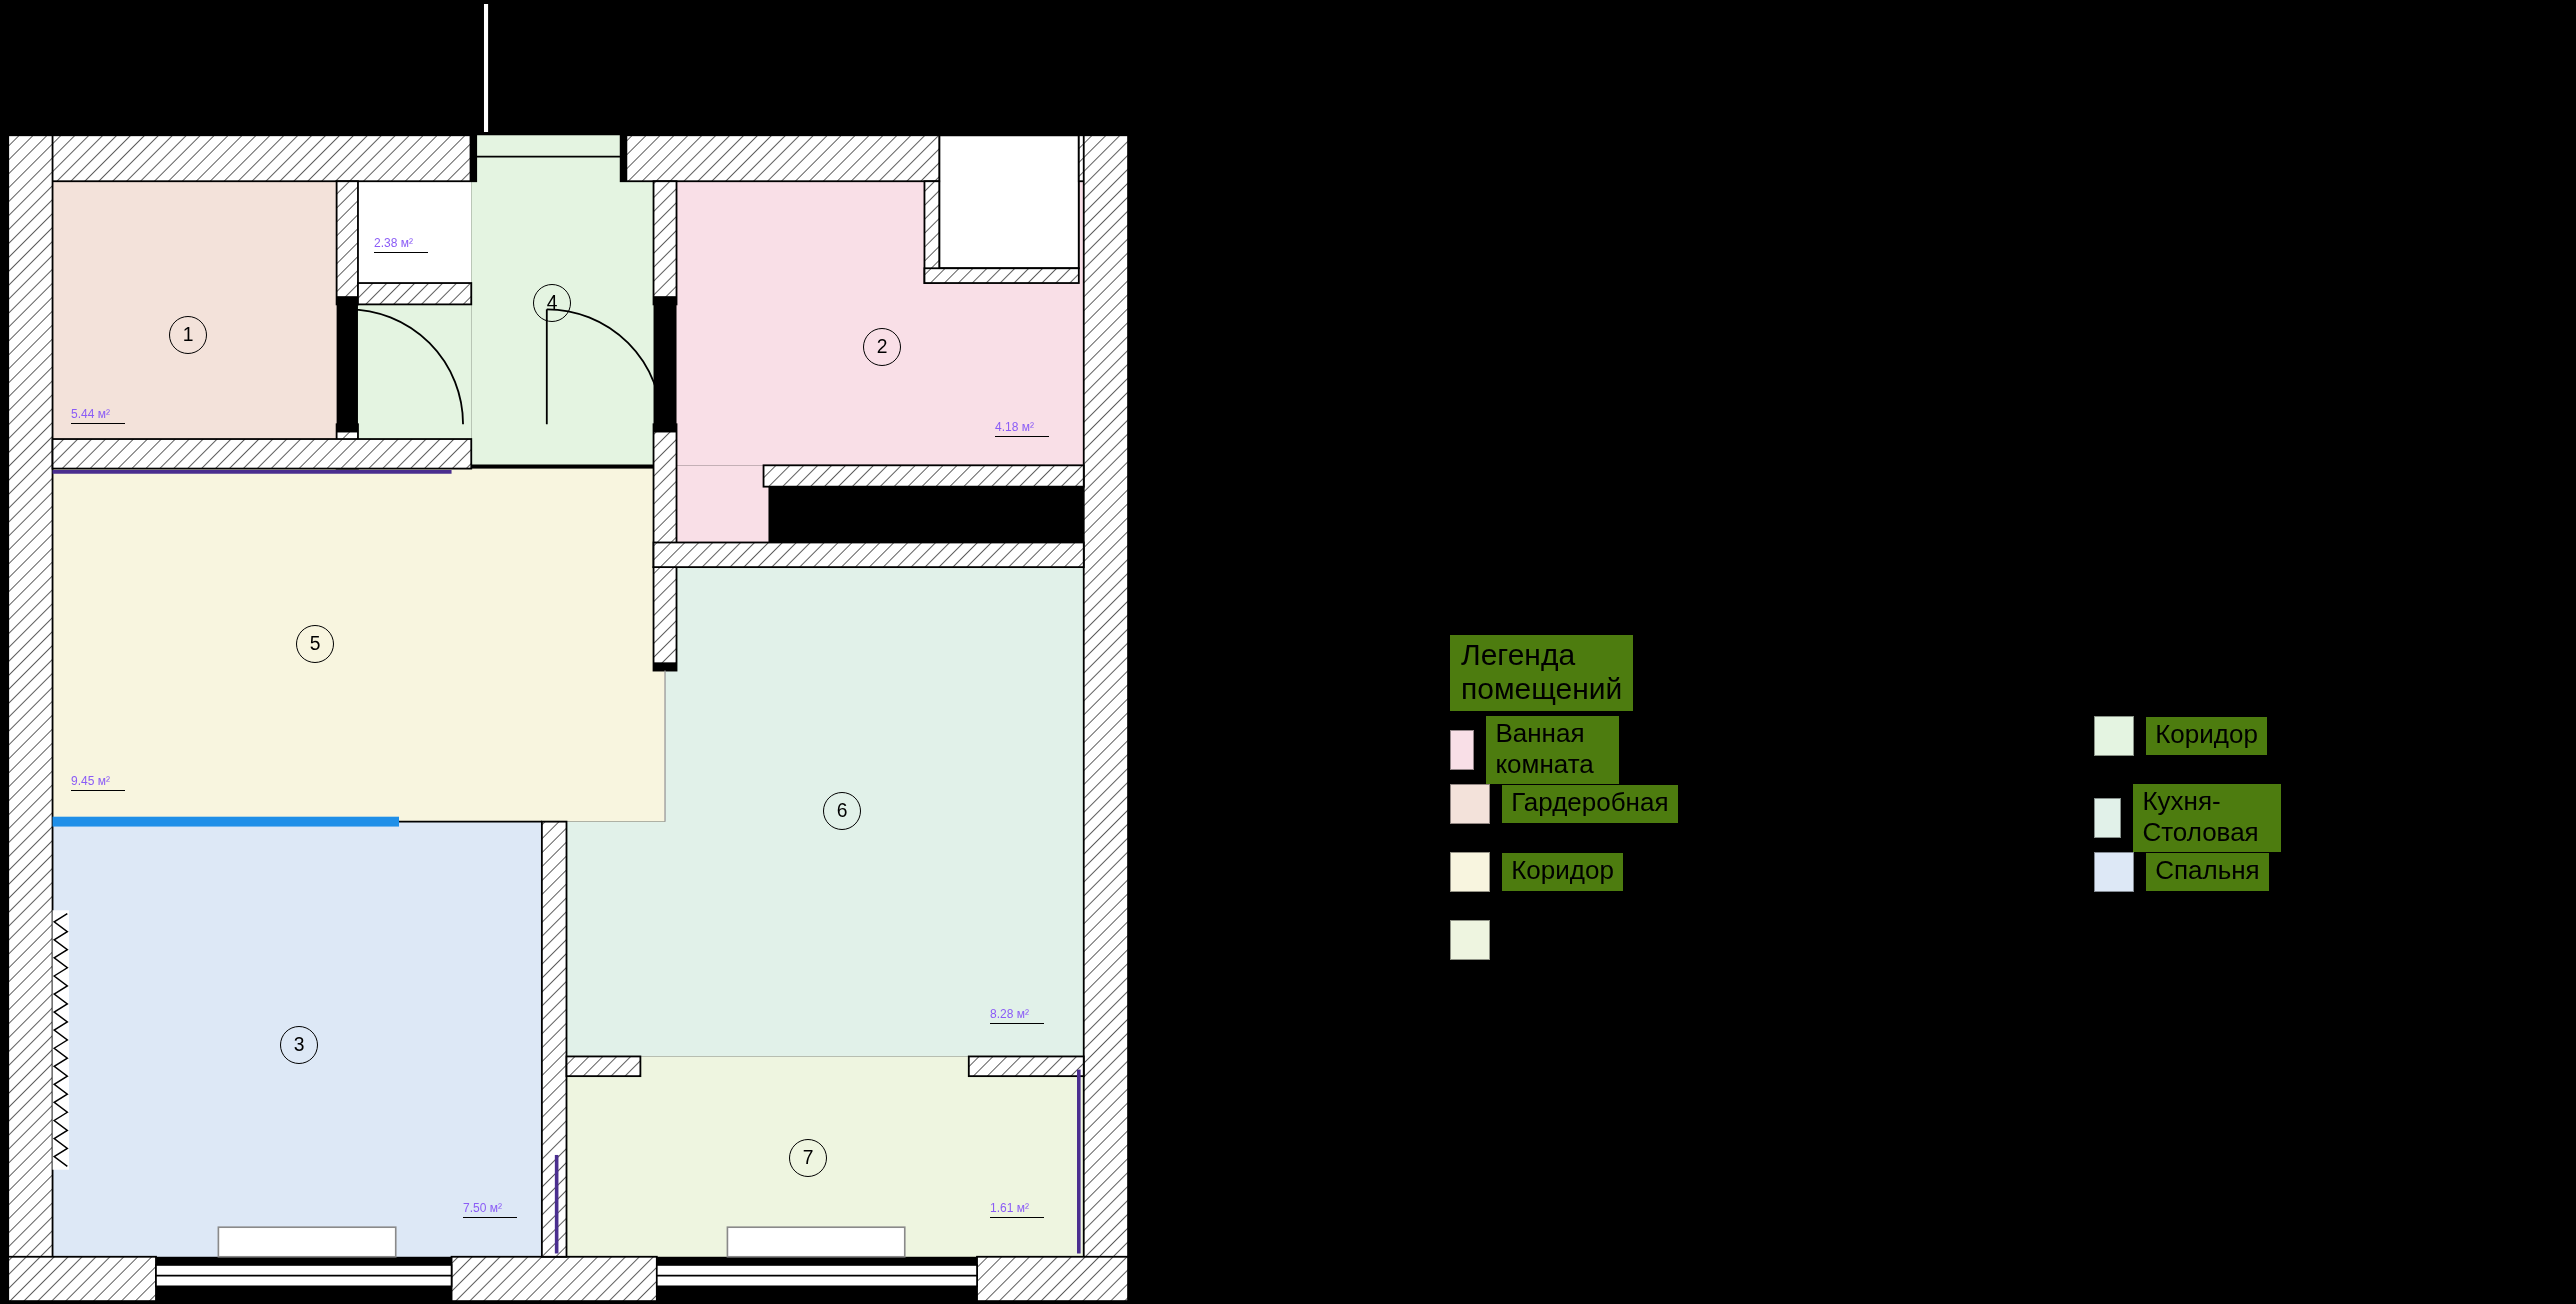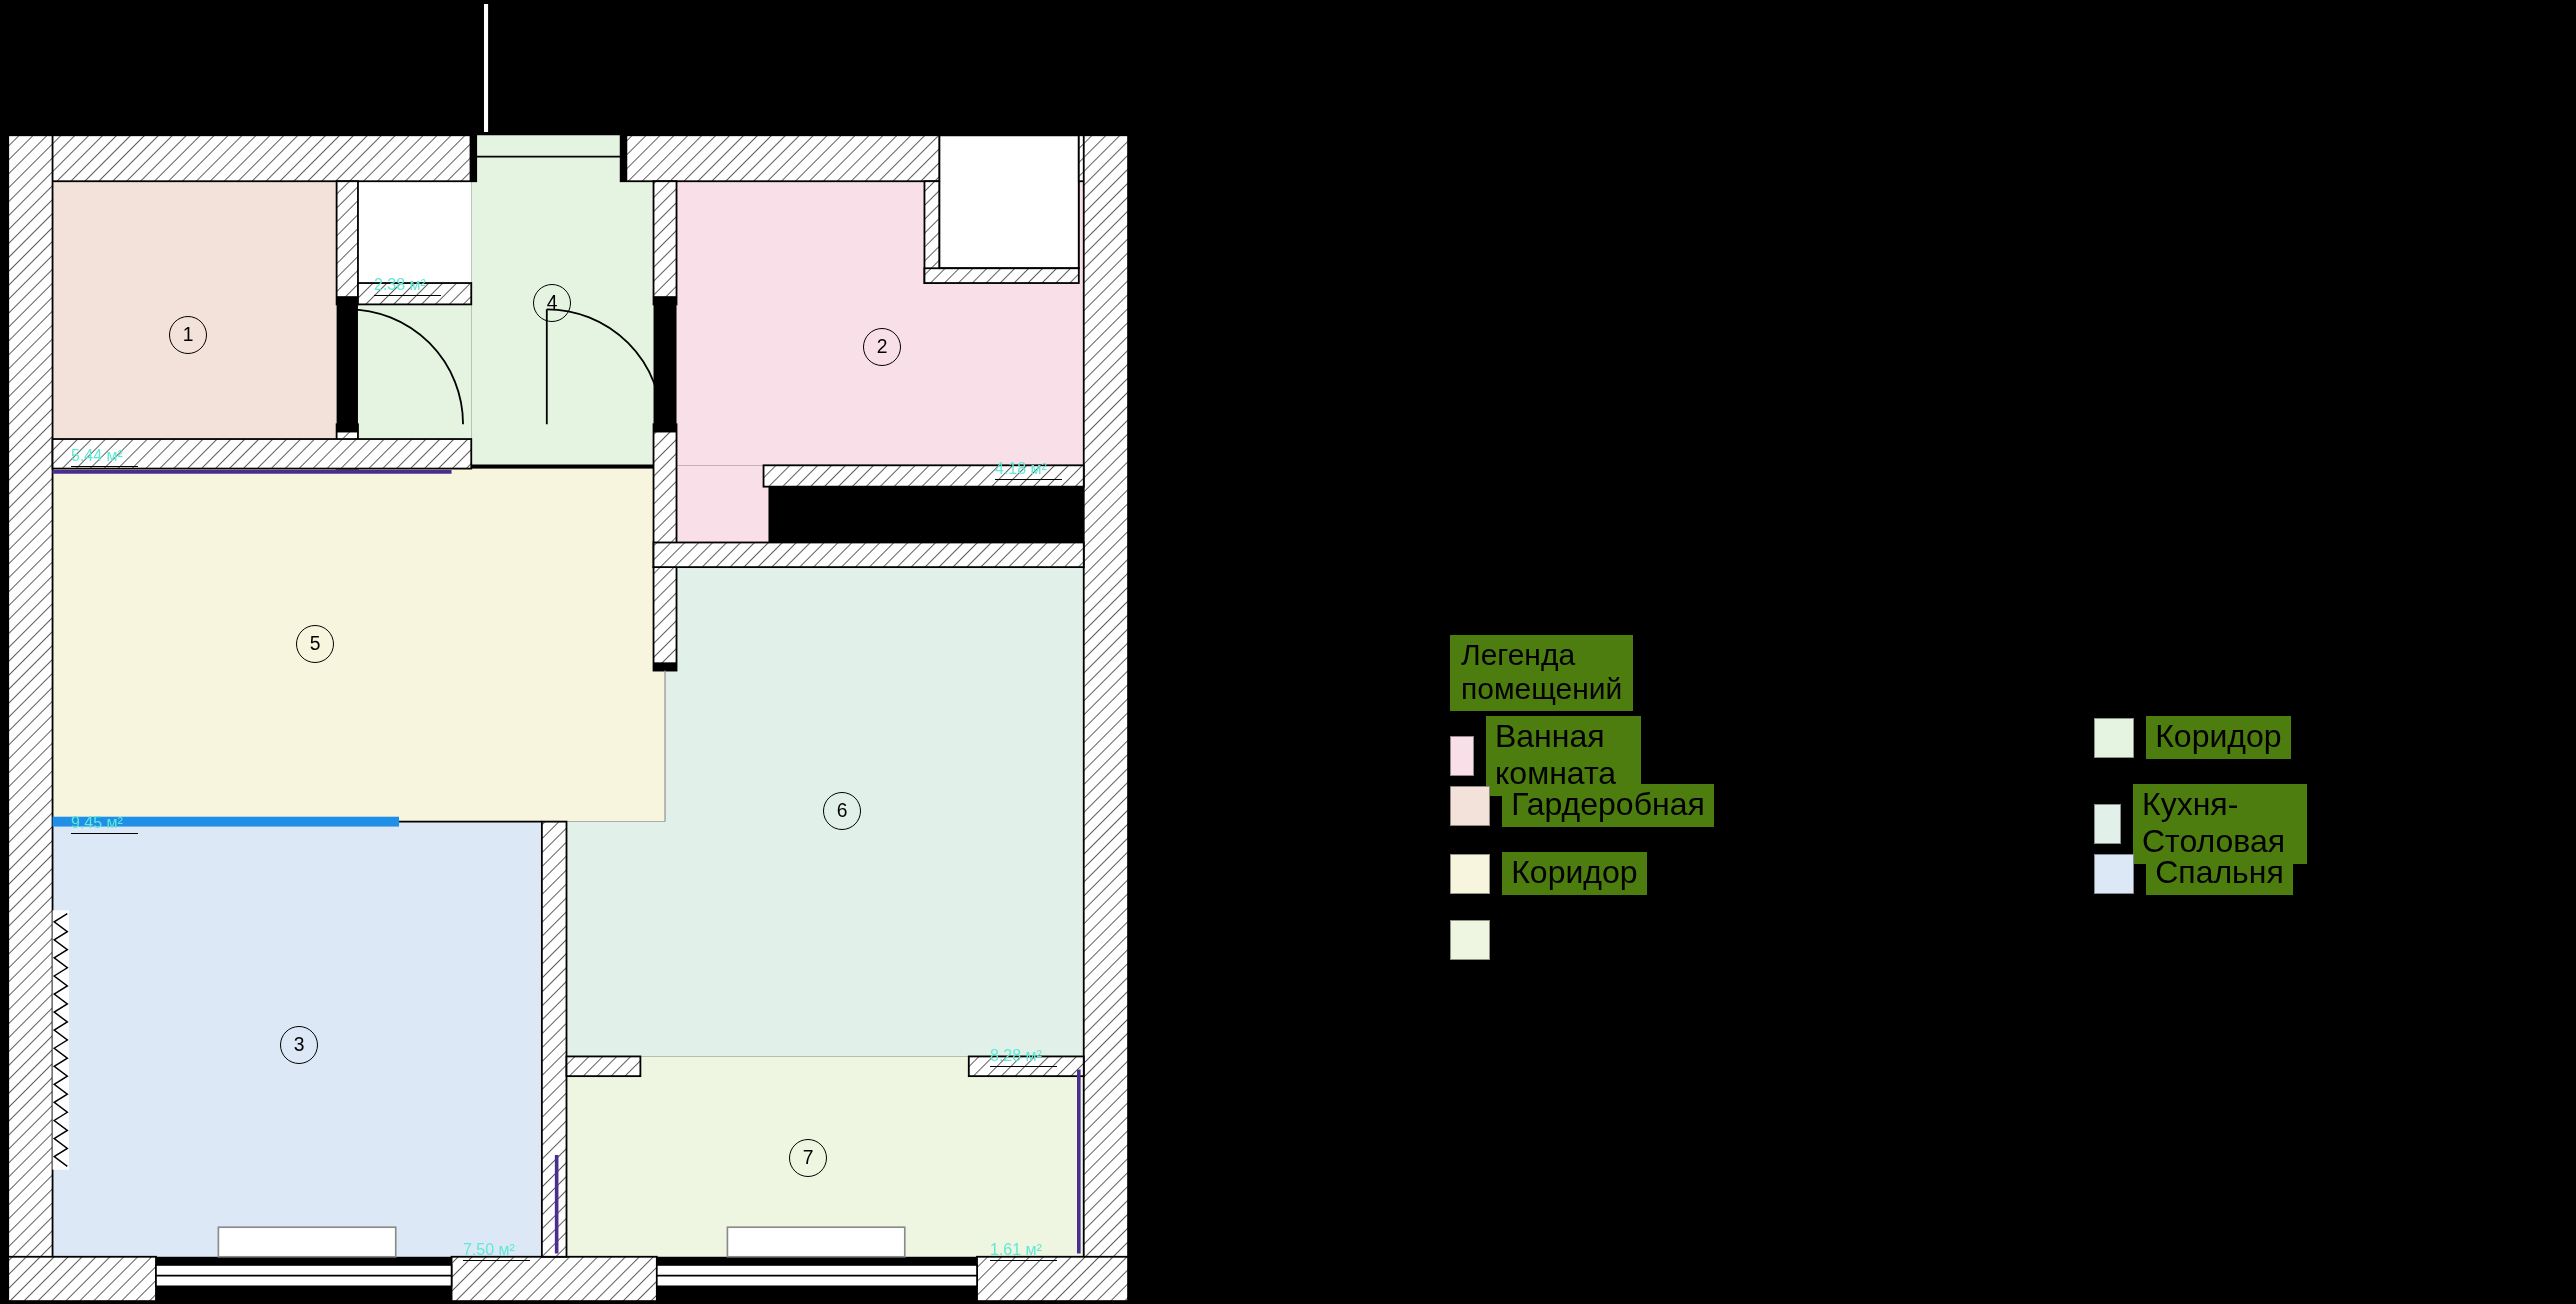--- a/index.html
+++ b/index.html
@@ -2,28 +2,28 @@
 <html style="font-size:14.7px"><head>
 <meta charset="utf-8">
 <style>
   html,body{margin:0;padding:0;background:#000;}
   .stage{position:relative;width:2576px;height:1305px;background:#000;overflow:hidden;
          font-family:"Liberation Sans",sans-serif;}
   .plan-svg{position:absolute;left:0;top:0;}
   .room-circle{position:absolute;width:38px;height:38px;border:1.8px solid #000;border-radius:50%;
                display:flex;align-items:center;justify-content:center;font-size:19.3px;color:#000;
                background:transparent;box-sizing:border-box;}
-  .area-label{position:absolute;font-size:16px;color:#5eead4;white-space:nowrap;
-              border-bottom:1.8px solid #000;padding:0 14.7px 1.8px 0;line-height:1.1;margin-top:39px;}
+  .area-label{position:absolute;font-size:12px;color:#8b5cf6;white-space:nowrap;
+              border-bottom:1.8px solid #000;padding:0 14.7px 1.8px 0;line-height:1.1;}
   .legend{position:absolute;left:0;top:0;}
   .chip{display:inline-block;background:#4d7c0f;color:#000;}
   .legend-title{position:absolute;font-size:30px;padding:2.8px 11px 5.5px;}
   .legend-row{position:absolute;display:flex;align-items:center;gap:12px;}
   .swatch{width:40px;height:40px;border:0.9px solid rgba(0,0,0,0.4);box-sizing:border-box;}
-  .legend-label{font-size:32px;padding:1.8px 9.2px 4.6px;}
+  .legend-label{font-size:26px;padding:1.8px 9.2px 4.6px;}
 </style>
 </head>
 <body>
 
 <div class="stage">
 
   <svg class="plan-svg" width="1133" height="1305" viewBox="0 0 690 794">
     <defs>
       <pattern id="hatch" width="6" height="6" patternUnits="userSpaceOnUse" patternTransform="rotate(45)">
         <rect width="6" height="6" fill="#ffffff"></rect>

